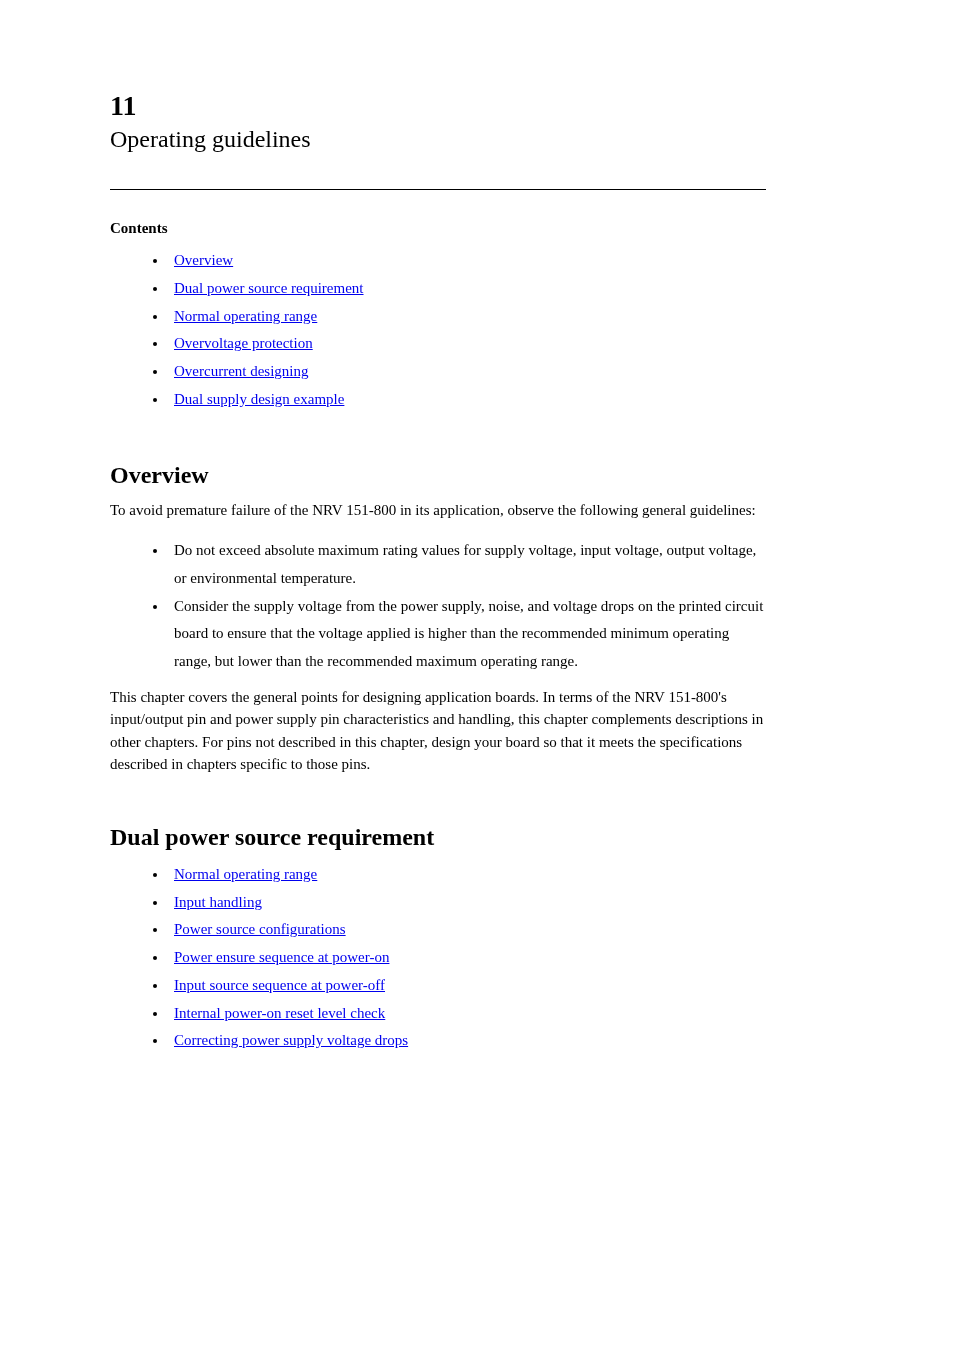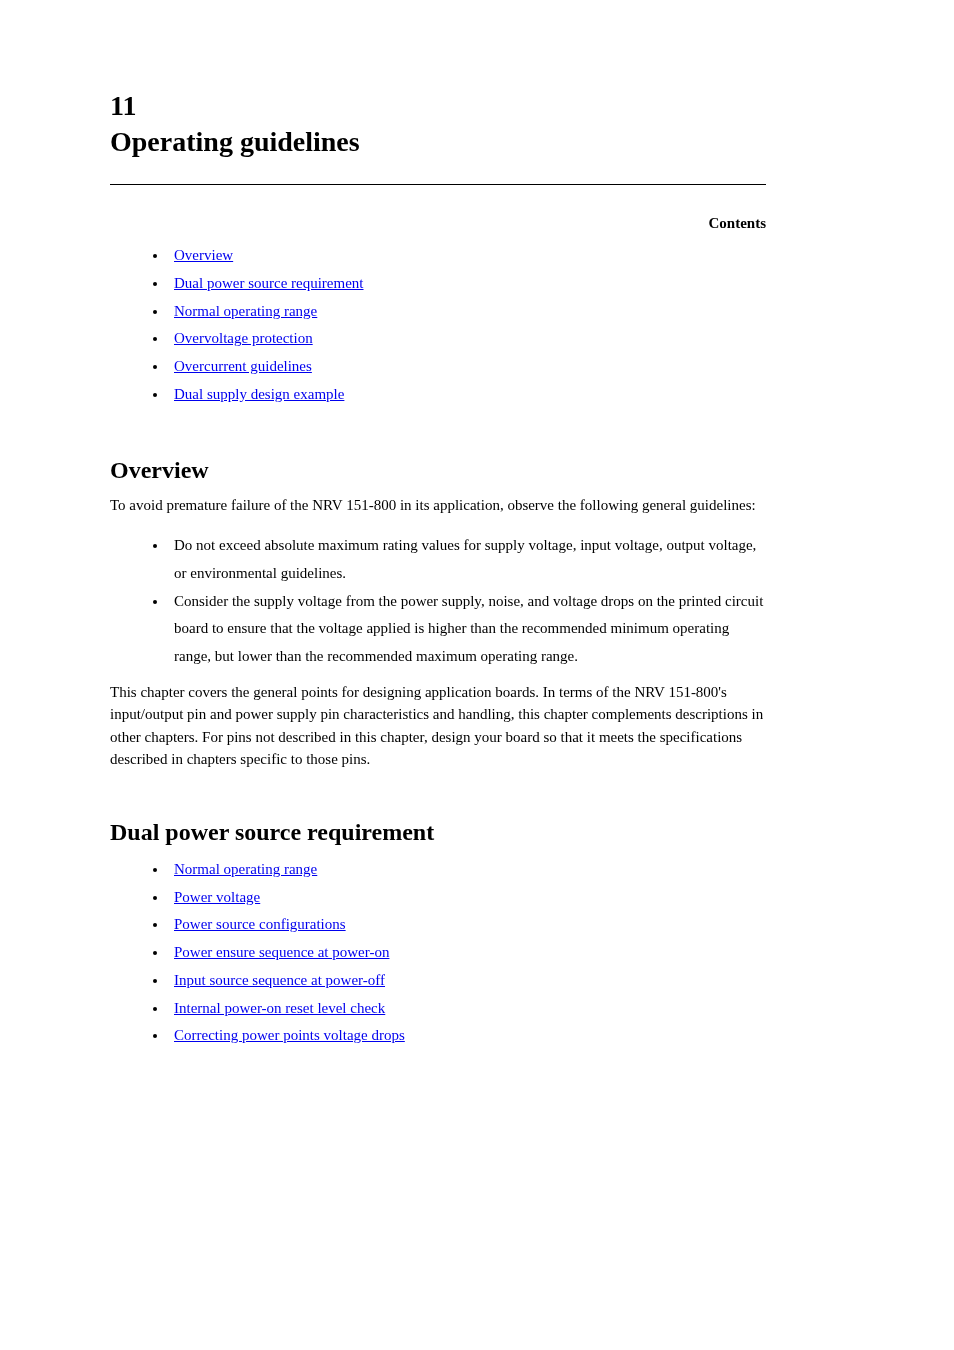--- a/index.html
+++ b/index.html
@@ -14,35 +14,34 @@
   .page {
     padding: 90px 110px 60px 110px;
     width: 876px;
   }
   .section-number {
     font-size: 28px;
     font-weight: bold;
     margin-bottom: 4px;
   }
   .section-title {
-    font-size: 28px;
-    font-weight: bold;
-    margin-bottom: 26px;
+    font-size: 24px;
+    font-weight: normal;
+    margin-bottom: 36px;
   }
   hr.rule {
     border: none;
     border-top: 1px solid #000;
     margin: 0 0 30px 0;
   }
   .subhead {
     font-weight: bold;
     font-size: 15px;
     margin-top: 18px;
     margin-bottom: 10px;
-    text-align: right;
   }
   ul.links, ul.plain {
     margin: 0 0 10px 0;
     padding-left: 58px;
     font-size: 15px;
     line-height: 1.85;
   }
   ul.links li, ul.plain li {
     padding-left: 6px;
   }
@@ -70,36 +69,36 @@
   <div class="section-number">11</div>
   <div class="section-title">Operating guidelines</div>
   <hr class="rule">
 
   <div class="subhead">Contents</div>
   <ul class="links">
     <li><a href="#">Overview</a></li>
     <li><a href="#">Dual power source requirement</a></li>
     <li><a href="#">Normal operating range</a></li>
     <li><a href="#">Overvoltage protection</a></li>
-    <li><a href="#">Overcurrent guidelines</a></li>
+    <li><a href="#">Overcurrent designing</a></li>
     <li><a href="#">Dual supply design example</a></li>
   </ul>
 
   <div class="h2">Overview</div>
   <p class="body">To avoid premature failure of the NRV 151-800 in its application, observe the following general guidelines:</p>
   <ul class="plain">
-    <li>Do not exceed absolute maximum rating values for supply voltage, input voltage, output voltage, or environmental guidelines.</li>
+    <li>Do not exceed absolute maximum rating values for supply voltage, input voltage, output voltage, or environmental temperature.</li>
     <li>Consider the supply voltage from the power supply, noise, and voltage drops on the printed circuit board to ensure that the voltage applied is higher than the recommended minimum operating range, but lower than the recommended maximum operating range.</li>
   </ul>
   <p class="body">This chapter covers the general points for designing application boards. In terms of the NRV 151-800's input/output pin and power supply pin characteristics and handling, this chapter complements descriptions in other chapters. For pins not described in this chapter, design your board so that it meets the specifications described in chapters specific to those pins.</p>
 
   <div class="h2">Dual power source requirement</div>
   <ul class="links">
     <li><a href="#">Normal operating range</a></li>
-    <li><a href="#">Power voltage</a></li>
+    <li><a href="#">Input handling</a></li>
     <li><a href="#">Power source configurations</a></li>
     <li><a href="#">Power ensure sequence at power-on</a></li>
     <li><a href="#">Input source sequence at power-off</a></li>
     <li><a href="#">Internal power-on reset level check</a></li>
-    <li><a href="#">Correcting power points voltage drops</a></li>
+    <li><a href="#">Correcting power supply voltage drops</a></li>
   </ul>
 
 </div>
 
 </body></html>

